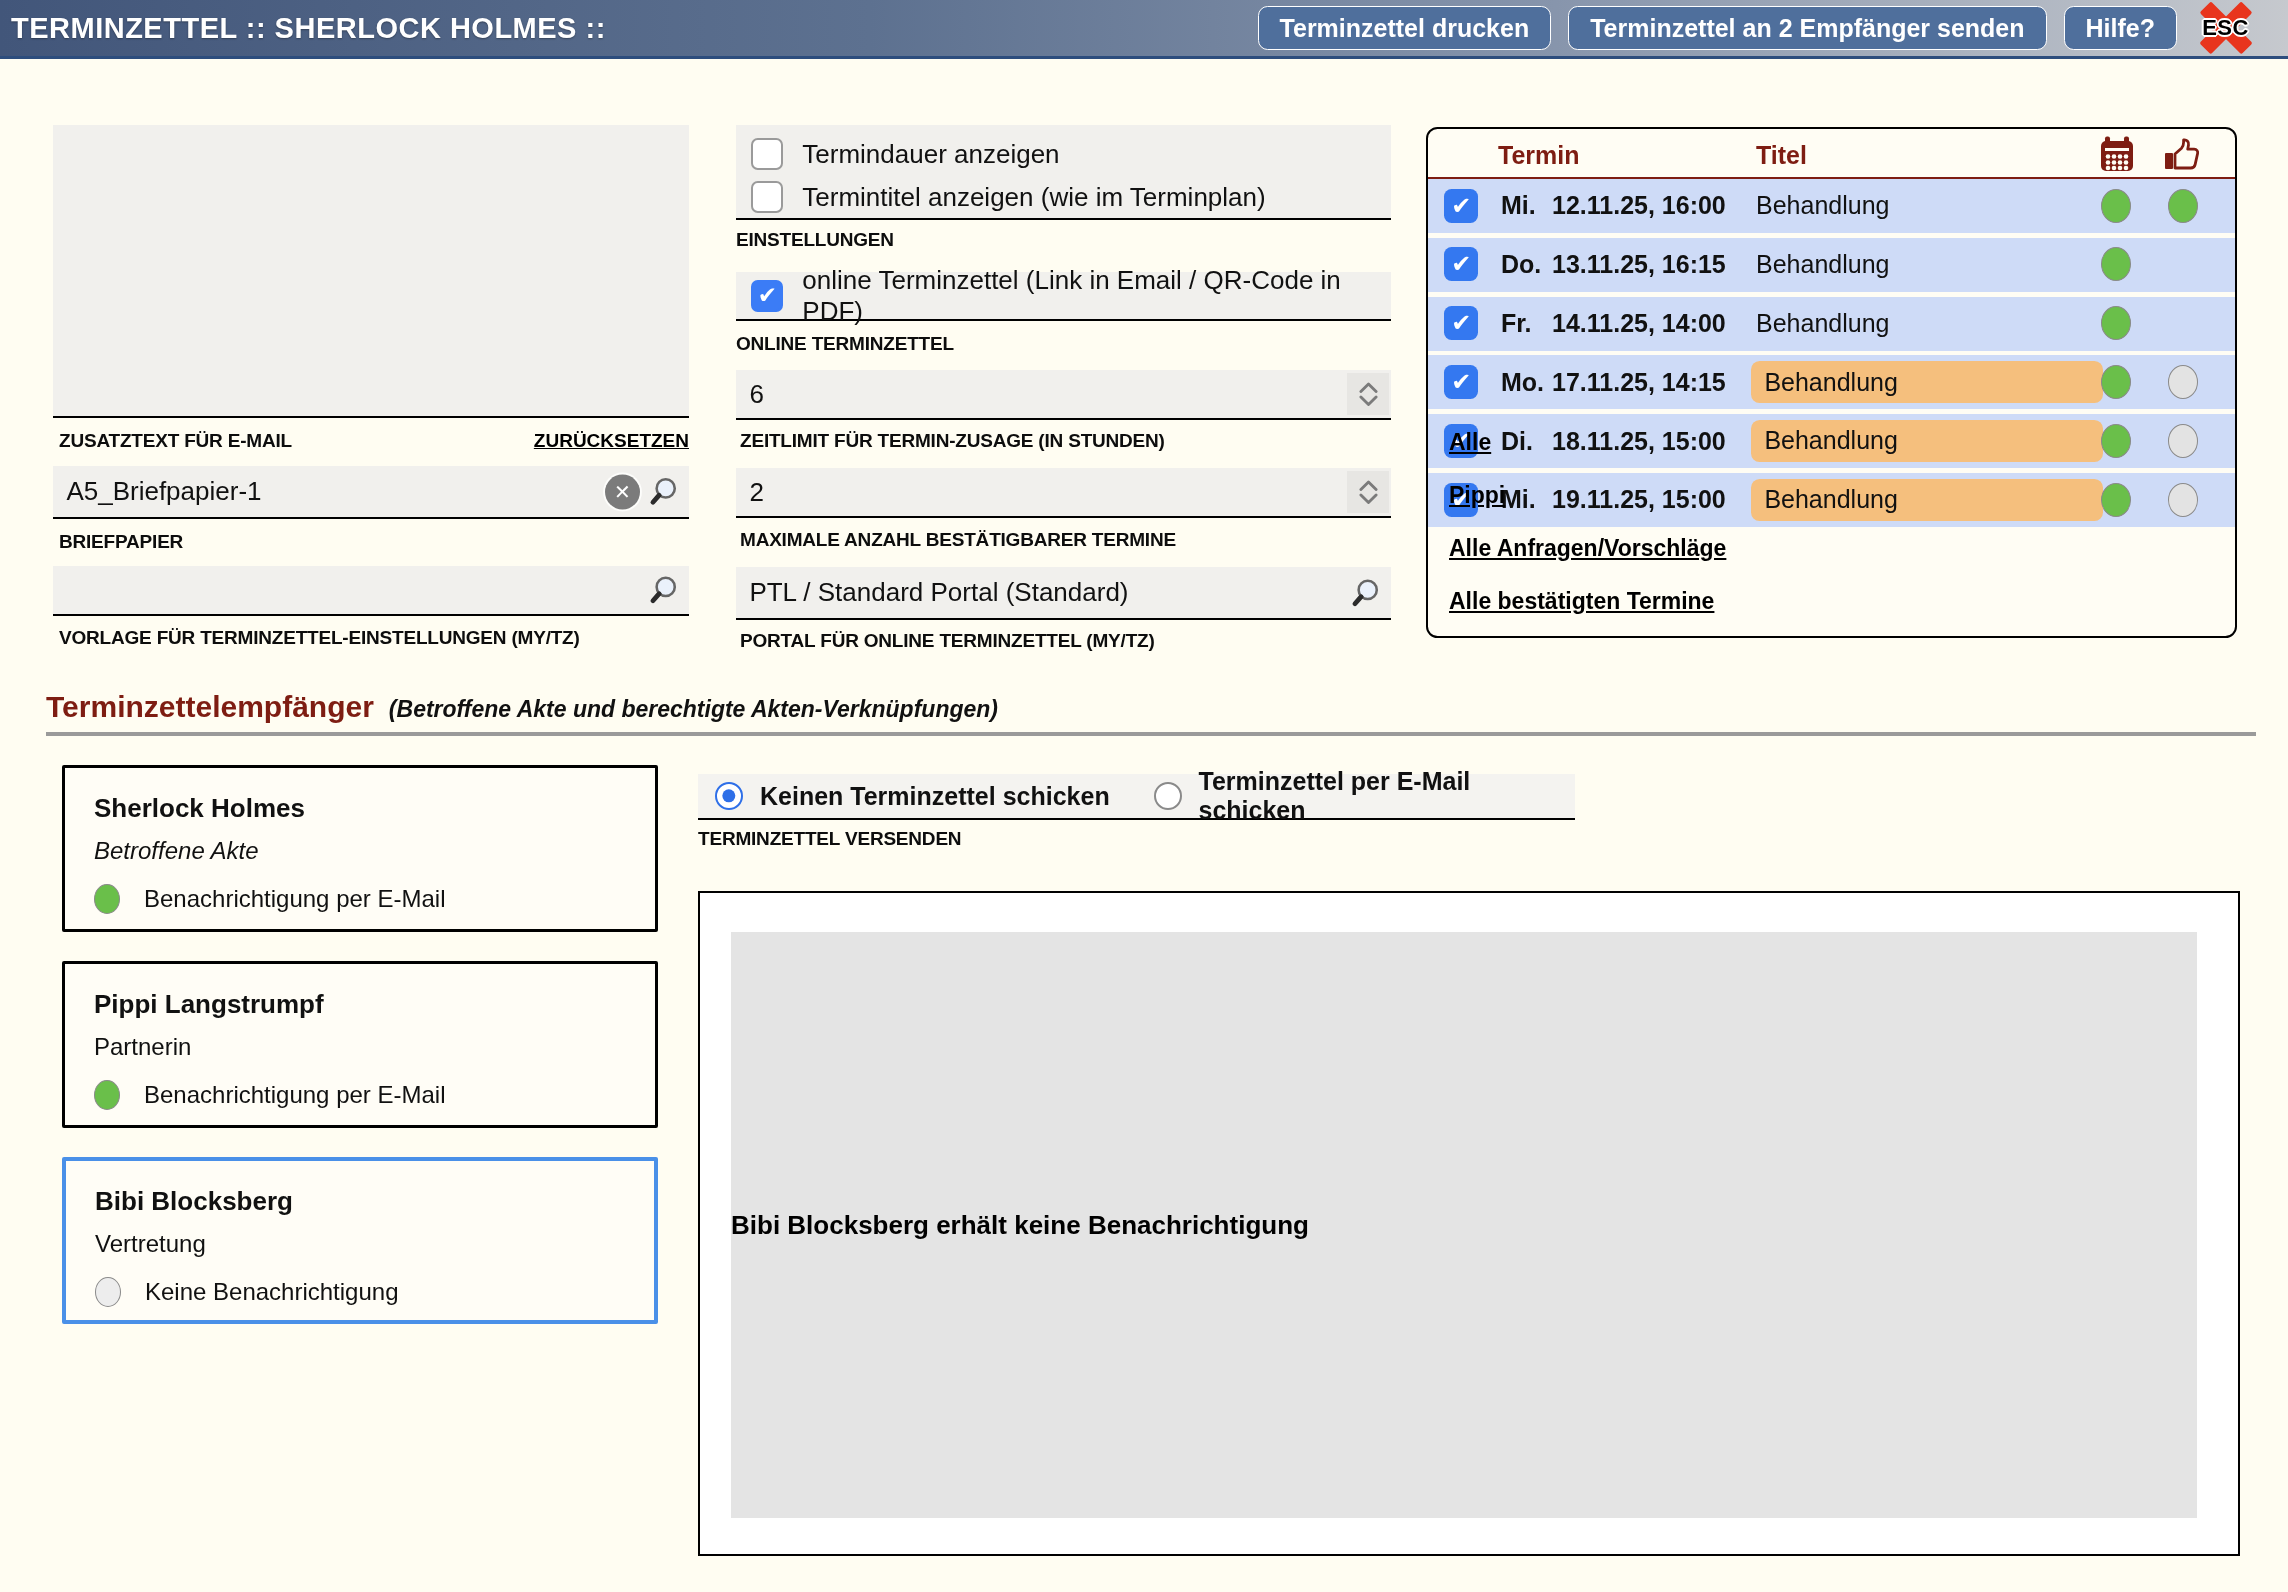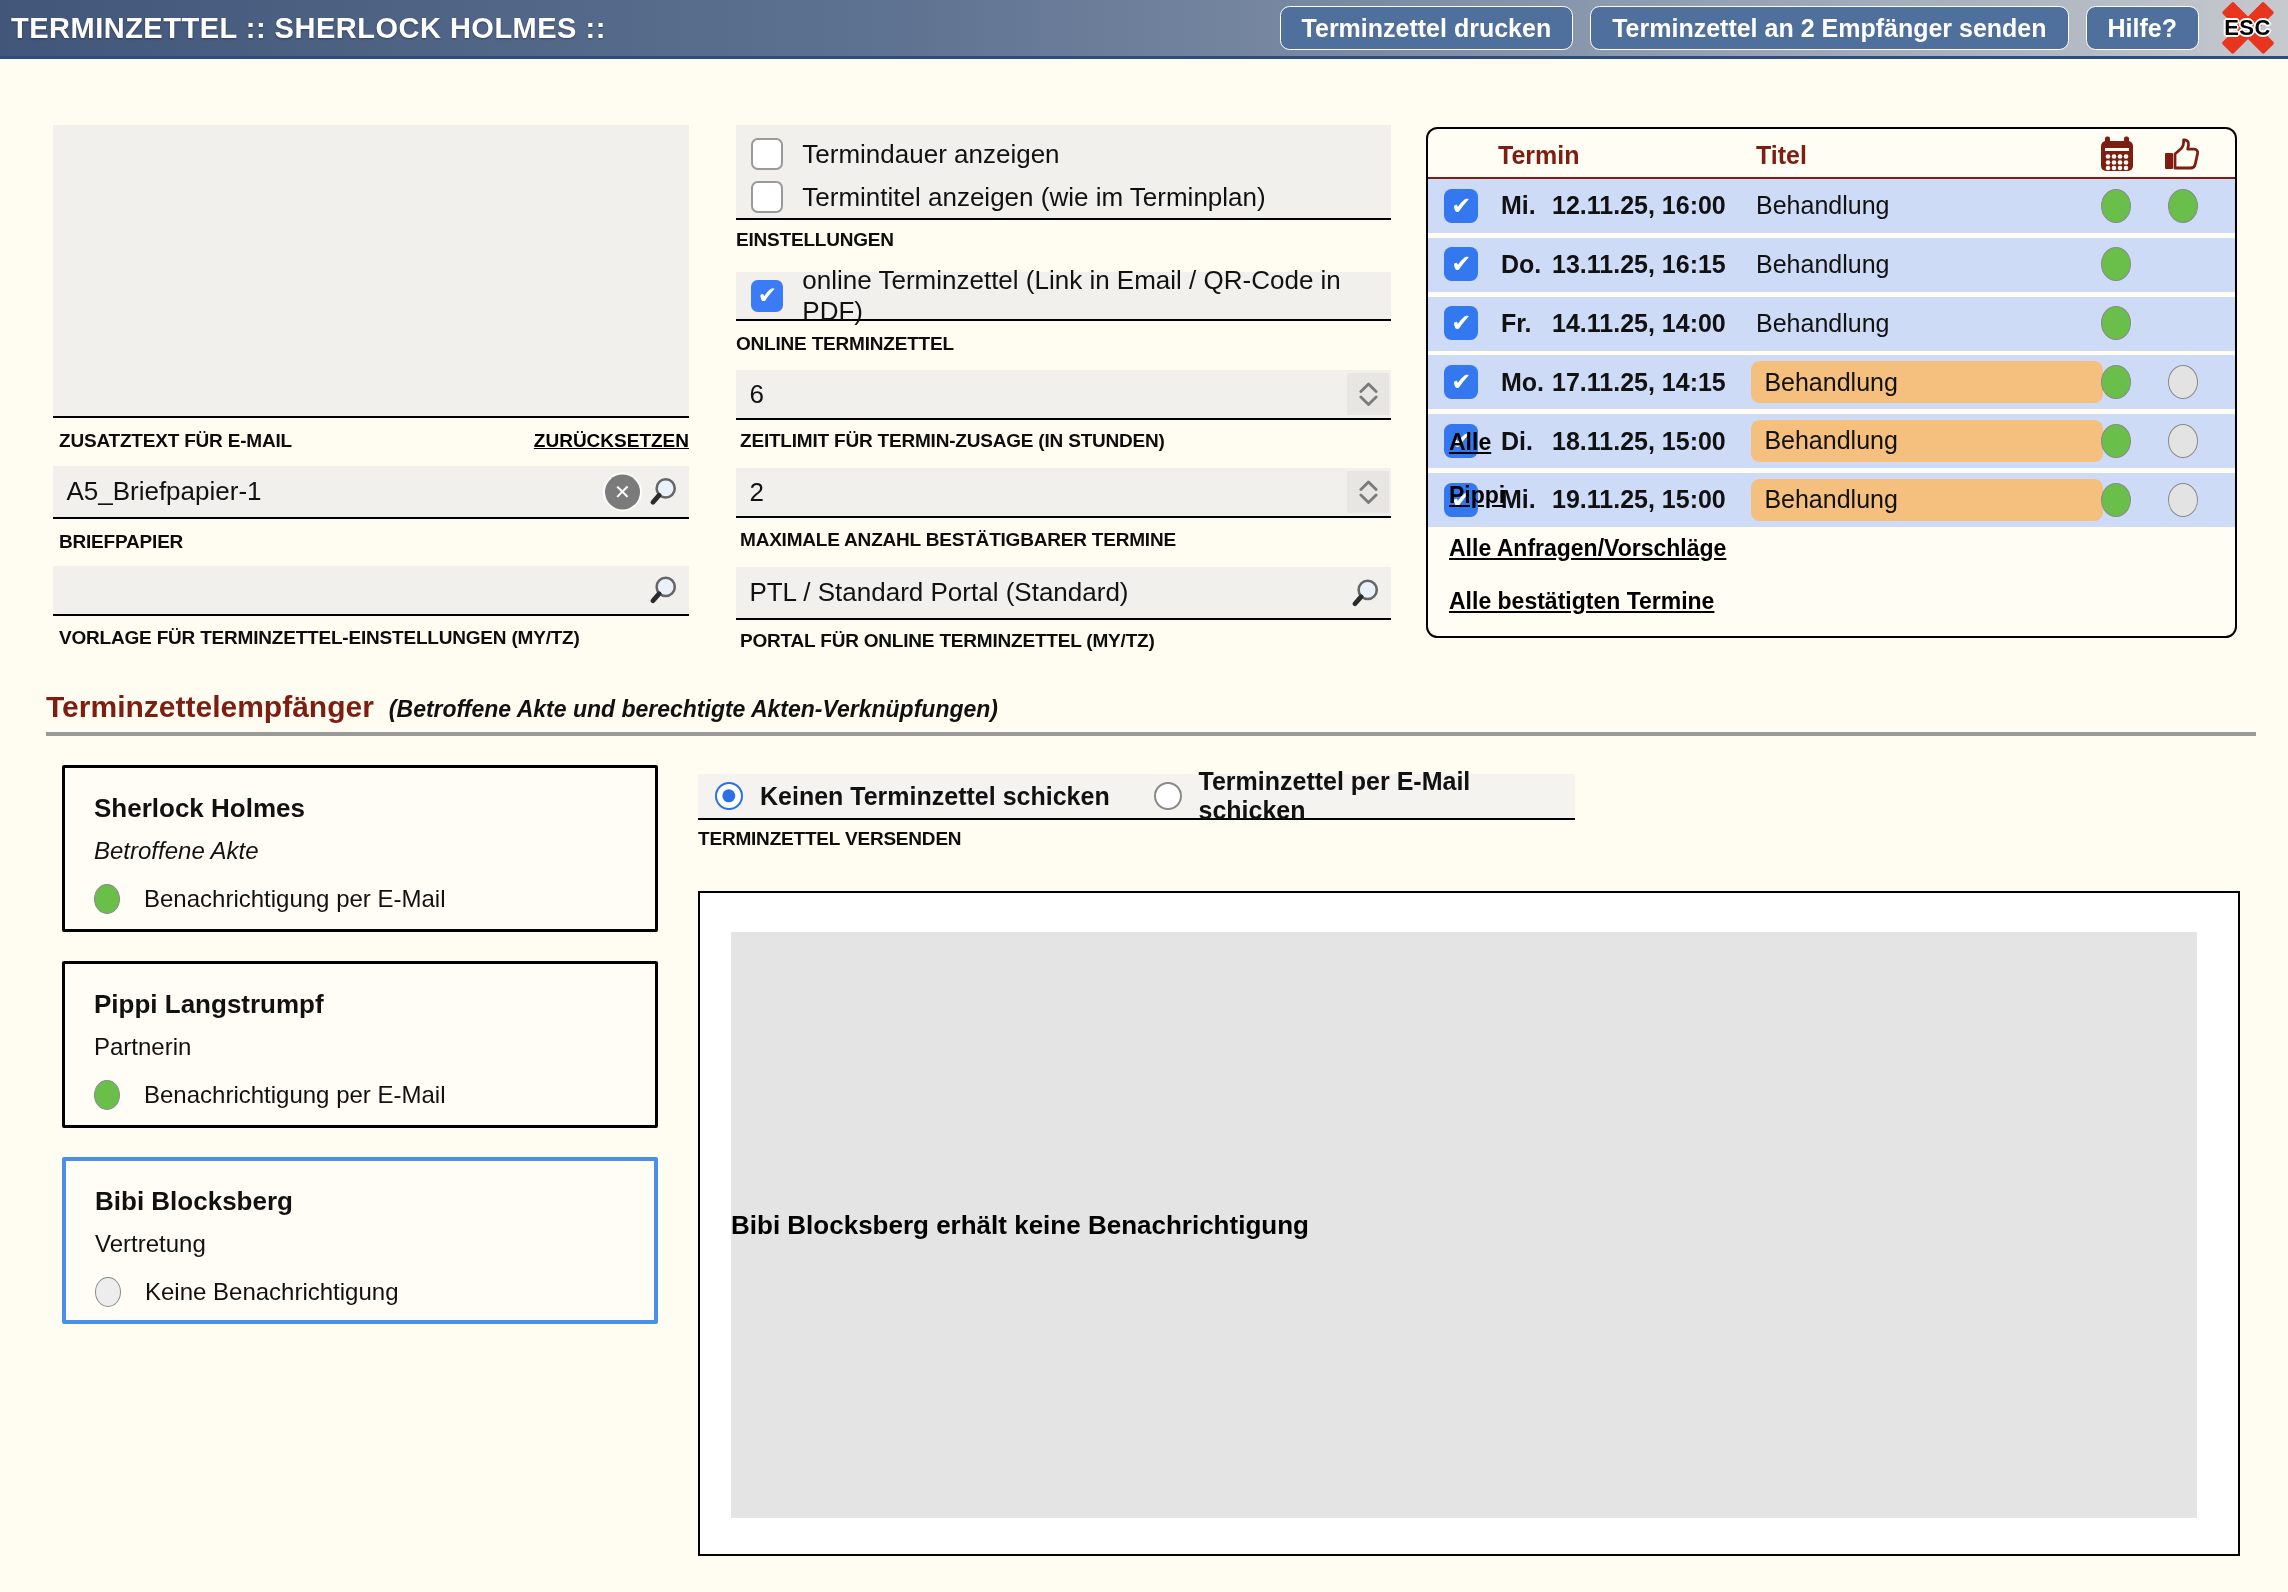--- a/index.html
+++ b/index.html
@@ -16,21 +16,21 @@
     position:absolute; left:0; top:0; width:2288px; height:59px;
     background:linear-gradient(90deg,#42567a 0%,#5d7190 38%,#8795ac 68%,#c6c9ce 100%);
     border-bottom:3.8px solid #2d4d7d;
     display:flex; align-items:center; justify-content:space-between;
   }
   .win-title {
     color:#fff; font-size:29px; font-weight:bold; letter-spacing:0.5px;
     padding-left:11px; white-space:nowrap;
     text-shadow:0 1px 1.9px rgba(0,0,0,.35);
   }
-  .hdr-actions { display:flex; align-items:center; gap:17px; padding-right:9px; }
+  .hdr-actions { display:flex; align-items:center; gap:17px; padding-right:31px; }
   .hbtn {
     background:#4f6f9c; color:#fff; font-family:inherit;
     font-size:25px; font-weight:bold;
     border:1.9px solid #fff; border-radius:9.6px;
     padding:6.7px 21px; height:44px; cursor:pointer; white-space:nowrap;
   }
   .esc {
     position:relative; width:63px; height:54px; cursor:pointer; flex:0 0 auto;
   }
   .esc .bar {

